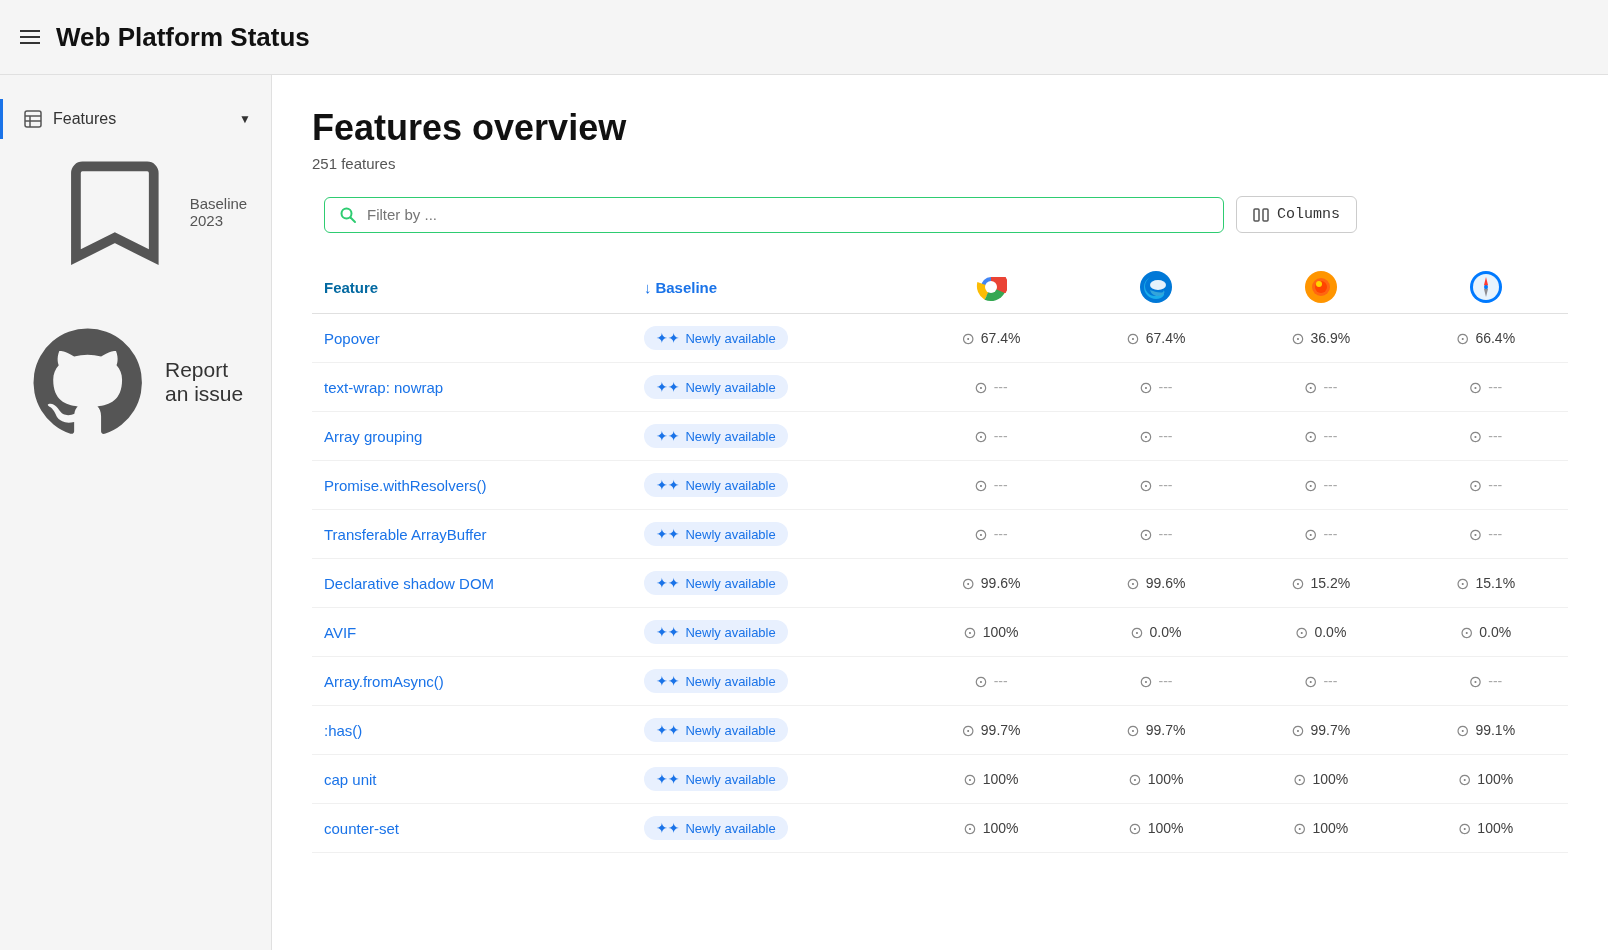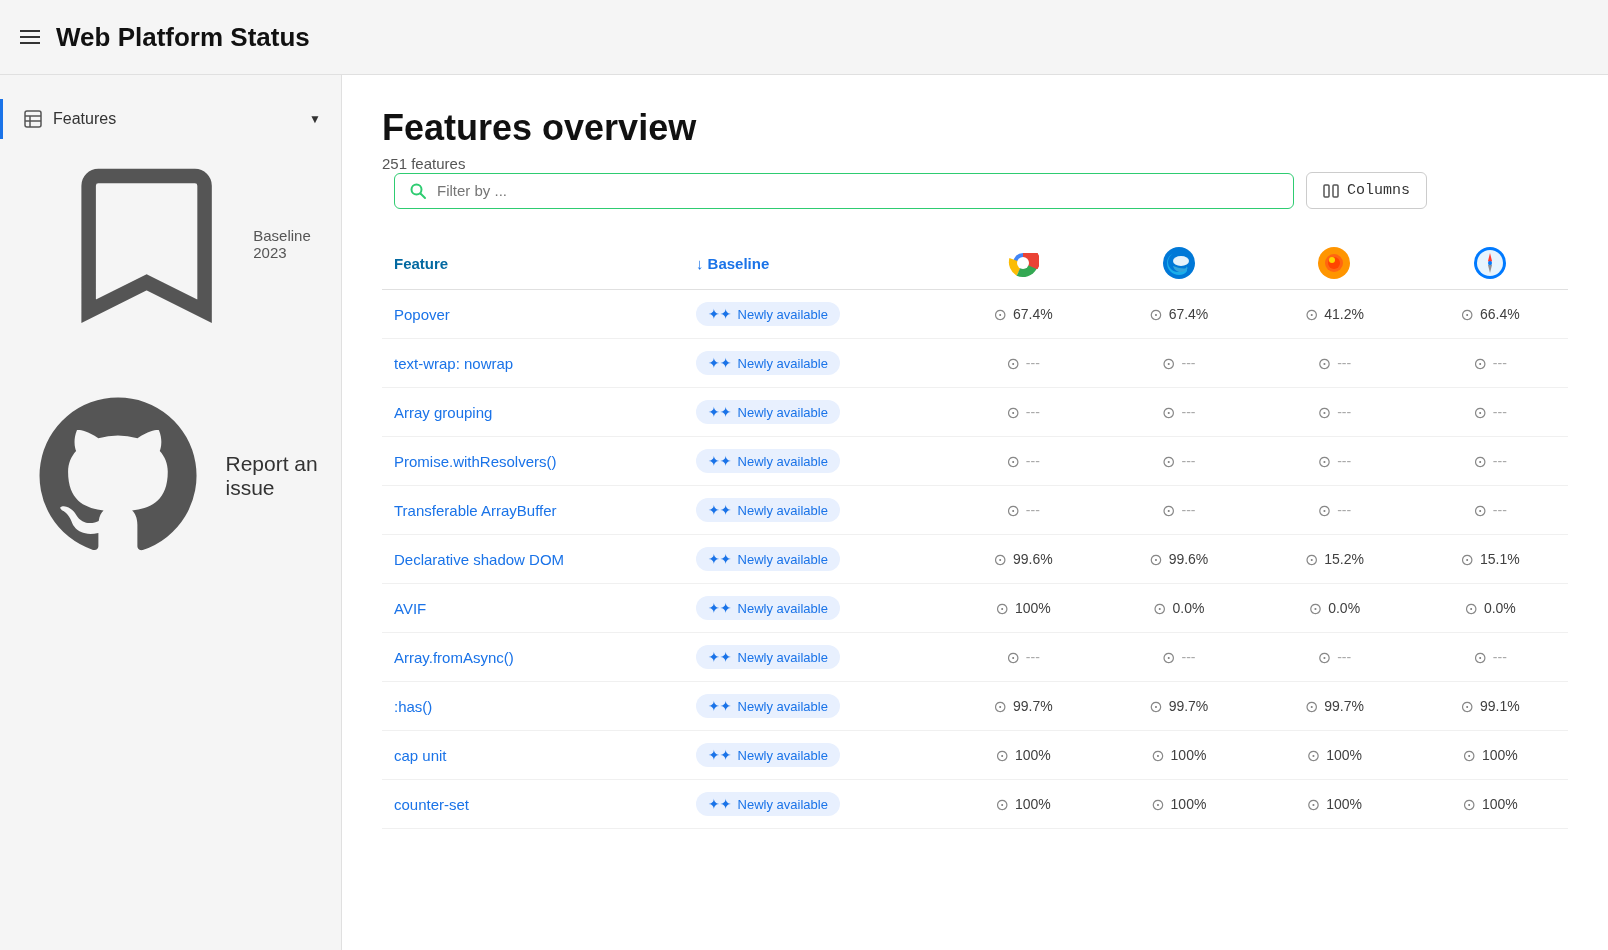--- a/index.html
+++ b/index.html
@@ -31,21 +31,21 @@
 
     
     .main-layout {
       display: flex;
       flex: 1;
       overflow: hidden;
     }
 
     
     .sidebar {
-      width: 342px;
+      width: 272px;
       flex-shrink: 0;
       background: #f5f5f5;
       border-right: 1px solid #e0e0e0;
       padding: 24px 0;
       display: flex;
       flex-direction: column;
     }
     .sidebar-item {
       display: flex;
       align-items: center;
@@ -90,20 +90,21 @@
     }
     .page-title {
       font-size: 36px;
       font-weight: 700;
       color: #111;
       margin-bottom: 6px;
     }
     .feature-count {
       font-size: 15px;
       color: #555;
+      margin-bottom: 24px;
     }
 
     
     .filter-bar {
       display: flex;
       align-items: center;
       gap: 12px;
       margin-bottom: 28px;
       margin-left: 12px;
     }
@@ -337,21 +338,21 @@
             </td>
     <td class="browser-col">
               <div class="check-cell">
       <span class="check-icon">⊙</span>
       <span class="pct">67.4%</span>
     </div>
             </td>
     <td class="browser-col">
               <div class="check-cell">
       <span class="check-icon">⊙</span>
-      <span class="pct">41.2%</span>
+      <span class="pct">36.9%</span>
     </div>
             </td>
     <td class="browser-col">
               <div class="check-cell">
       <span class="check-icon">⊙</span>
       <span class="pct">66.4%</span>
     </div>
             </td>
   </tr>
           <tr>

